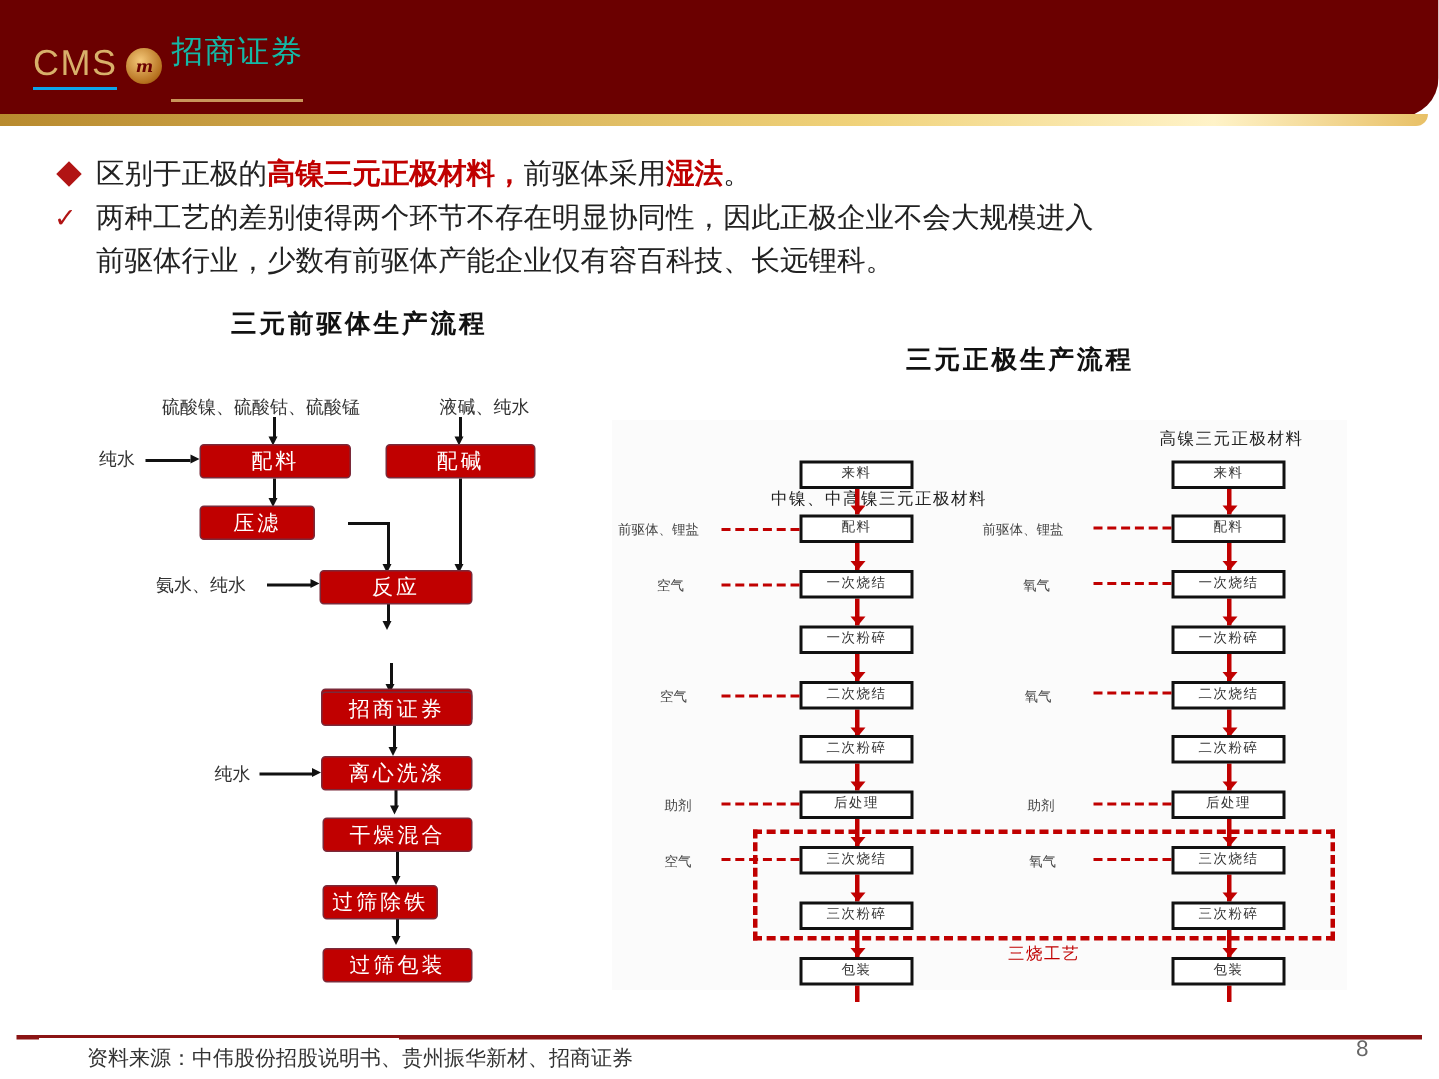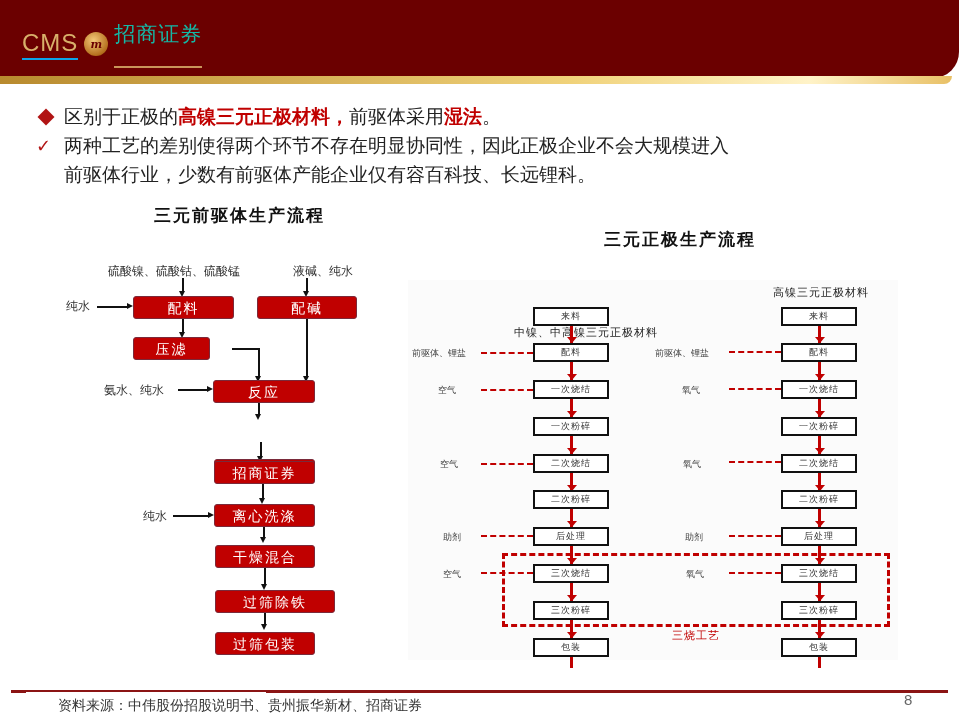--- a/index.html
+++ b/index.html
@@ -125,21 +125,21 @@
 <div class="arr-d" style="left:261px;top:624px;"></div>
 
 <div class="rbox" style="left:133px;top:296px;width:101px;">配料</div>
 <div class="rbox" style="left:257px;top:296px;width:100px;">配碱</div>
 <div class="rbox" style="left:133px;top:337px;width:77px;">压滤</div>
 <div class="rbox" style="left:213px;top:380px;width:102px;">反应</div>
 <div class="rbox" style="left:214px;top:419px;width:101px;margin-top:40px;">陈化</div>
 <div class="rbox" style="left:214px;top:461px;width:101px;">招商证券</div>
 <div class="rbox" style="left:214px;top:504px;width:101px;">离心洗涤</div>
 <div class="rbox" style="left:215px;top:545px;width:100px;">干燥混合</div>
-<div class="rbox" style="left:215px;top:590px;width:120px;">过筛除铁</div>
+<div class="rbox" style="left:215px;top:590px;width:77px;">过筛除铁</div>
 <div class="rbox" style="left:215px;top:632px;width:100px;">过筛包装</div>
 
 <div class="title" style="left:604px;top:228px;">三元正极生产流程</div>
 <div class="panel"></div>
 
 <div class="col-h" style="left:514px;top:285px;margin-top:40px;">中镍、中高镍三元正极材料</div>
 <div class="col-h" style="left:773px;top:285px;">高镍三元正极材料</div>
 
 <div class="rv" style="left:570px;top:326px;height:342px;"></div>
 <div class="rv" style="left:818px;top:326px;height:342px;"></div>

